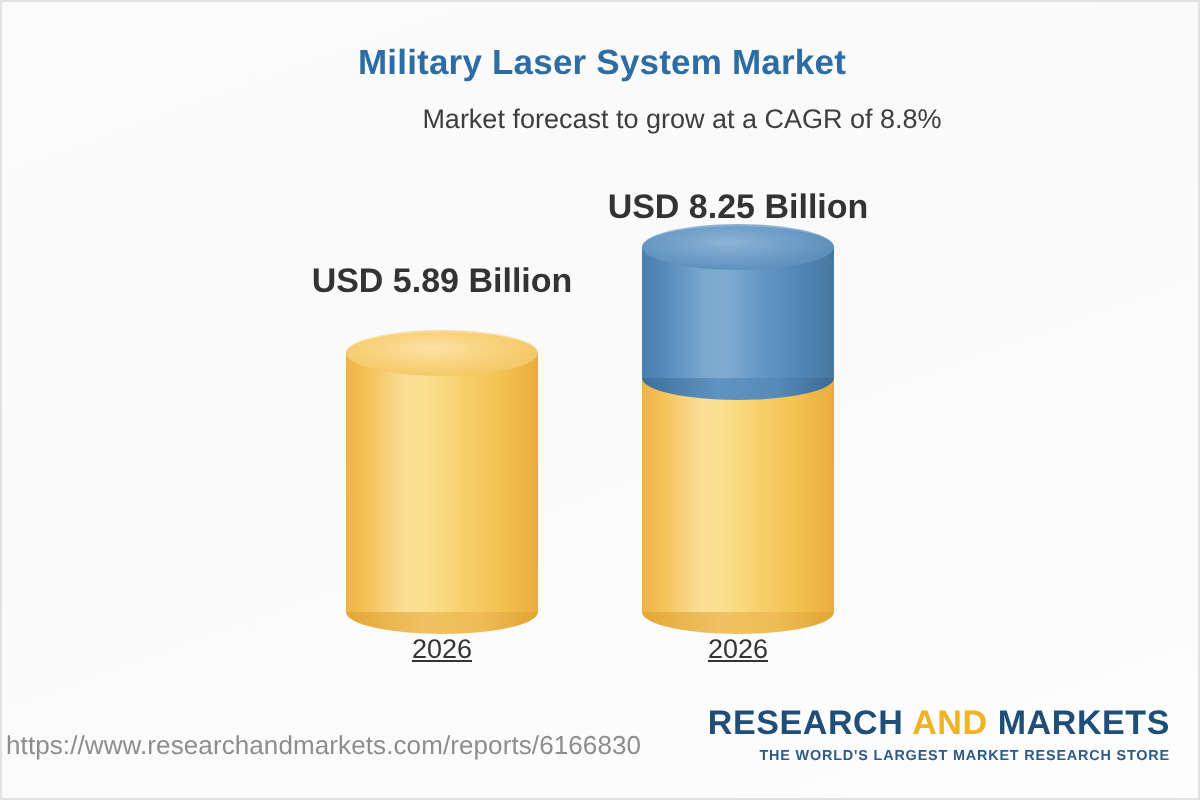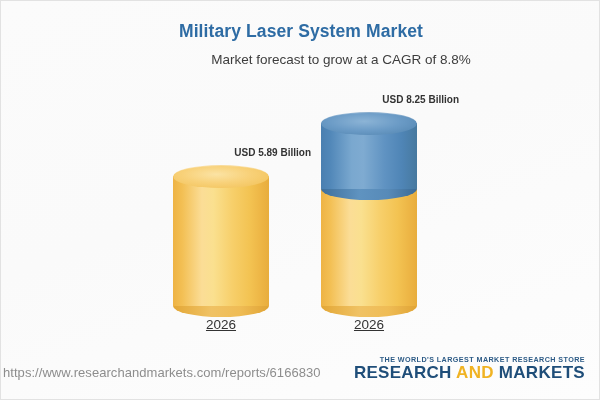--- a/index.html
+++ b/index.html
@@ -58,27 +58,27 @@
     width: 96px;
   }
   #bar-group-2026 { left: 172px; }
   #bar-group-2030 { left: 320px; }
 
   
   .value-label {
     position: absolute;
     width: 180px;
     left: -42px;
-    text-align: right;
-    font-size: 10px;
+    text-align: center;
+    font-size: 17px;
     font-weight: bold;
     color: #333333;
     white-space: nowrap;
   }
-  #value-label-2026 { top: 146px; }
+  #value-label-2026 { top: 130px; }
   #value-label-2030 { top: 93px; }
 
   
   .cyl-segment {
     position: absolute;
     left: 0;
     width: 96px;
   }
   .cyl-body {
     position: absolute;
@@ -248,18 +248,18 @@
 
       <div class="category-label">2026</div>
     </div>
 
   </div>
 
   <div id="footer">
     <div id="source-url">https://www.researchandmarkets.com/reports/6166830</div>
 
     <div id="brand-logo">
+      <div id="brand-wordmark"><span class="brand-word-primary">RESEARCH </span><span class="brand-word-accent">AND</span><span class="brand-word-primary"> MARKETS</span></div>
       <div id="brand-tagline">THE WORLD'S LARGEST MARKET RESEARCH STORE</div>
-      <div id="brand-wordmark"><span class="brand-word-primary">RESEARCH </span><span class="brand-word-accent">AND</span><span class="brand-word-primary"> MARKETS</span></div>
     </div>
   </div>
 
 </div>
 
 </body></html>

